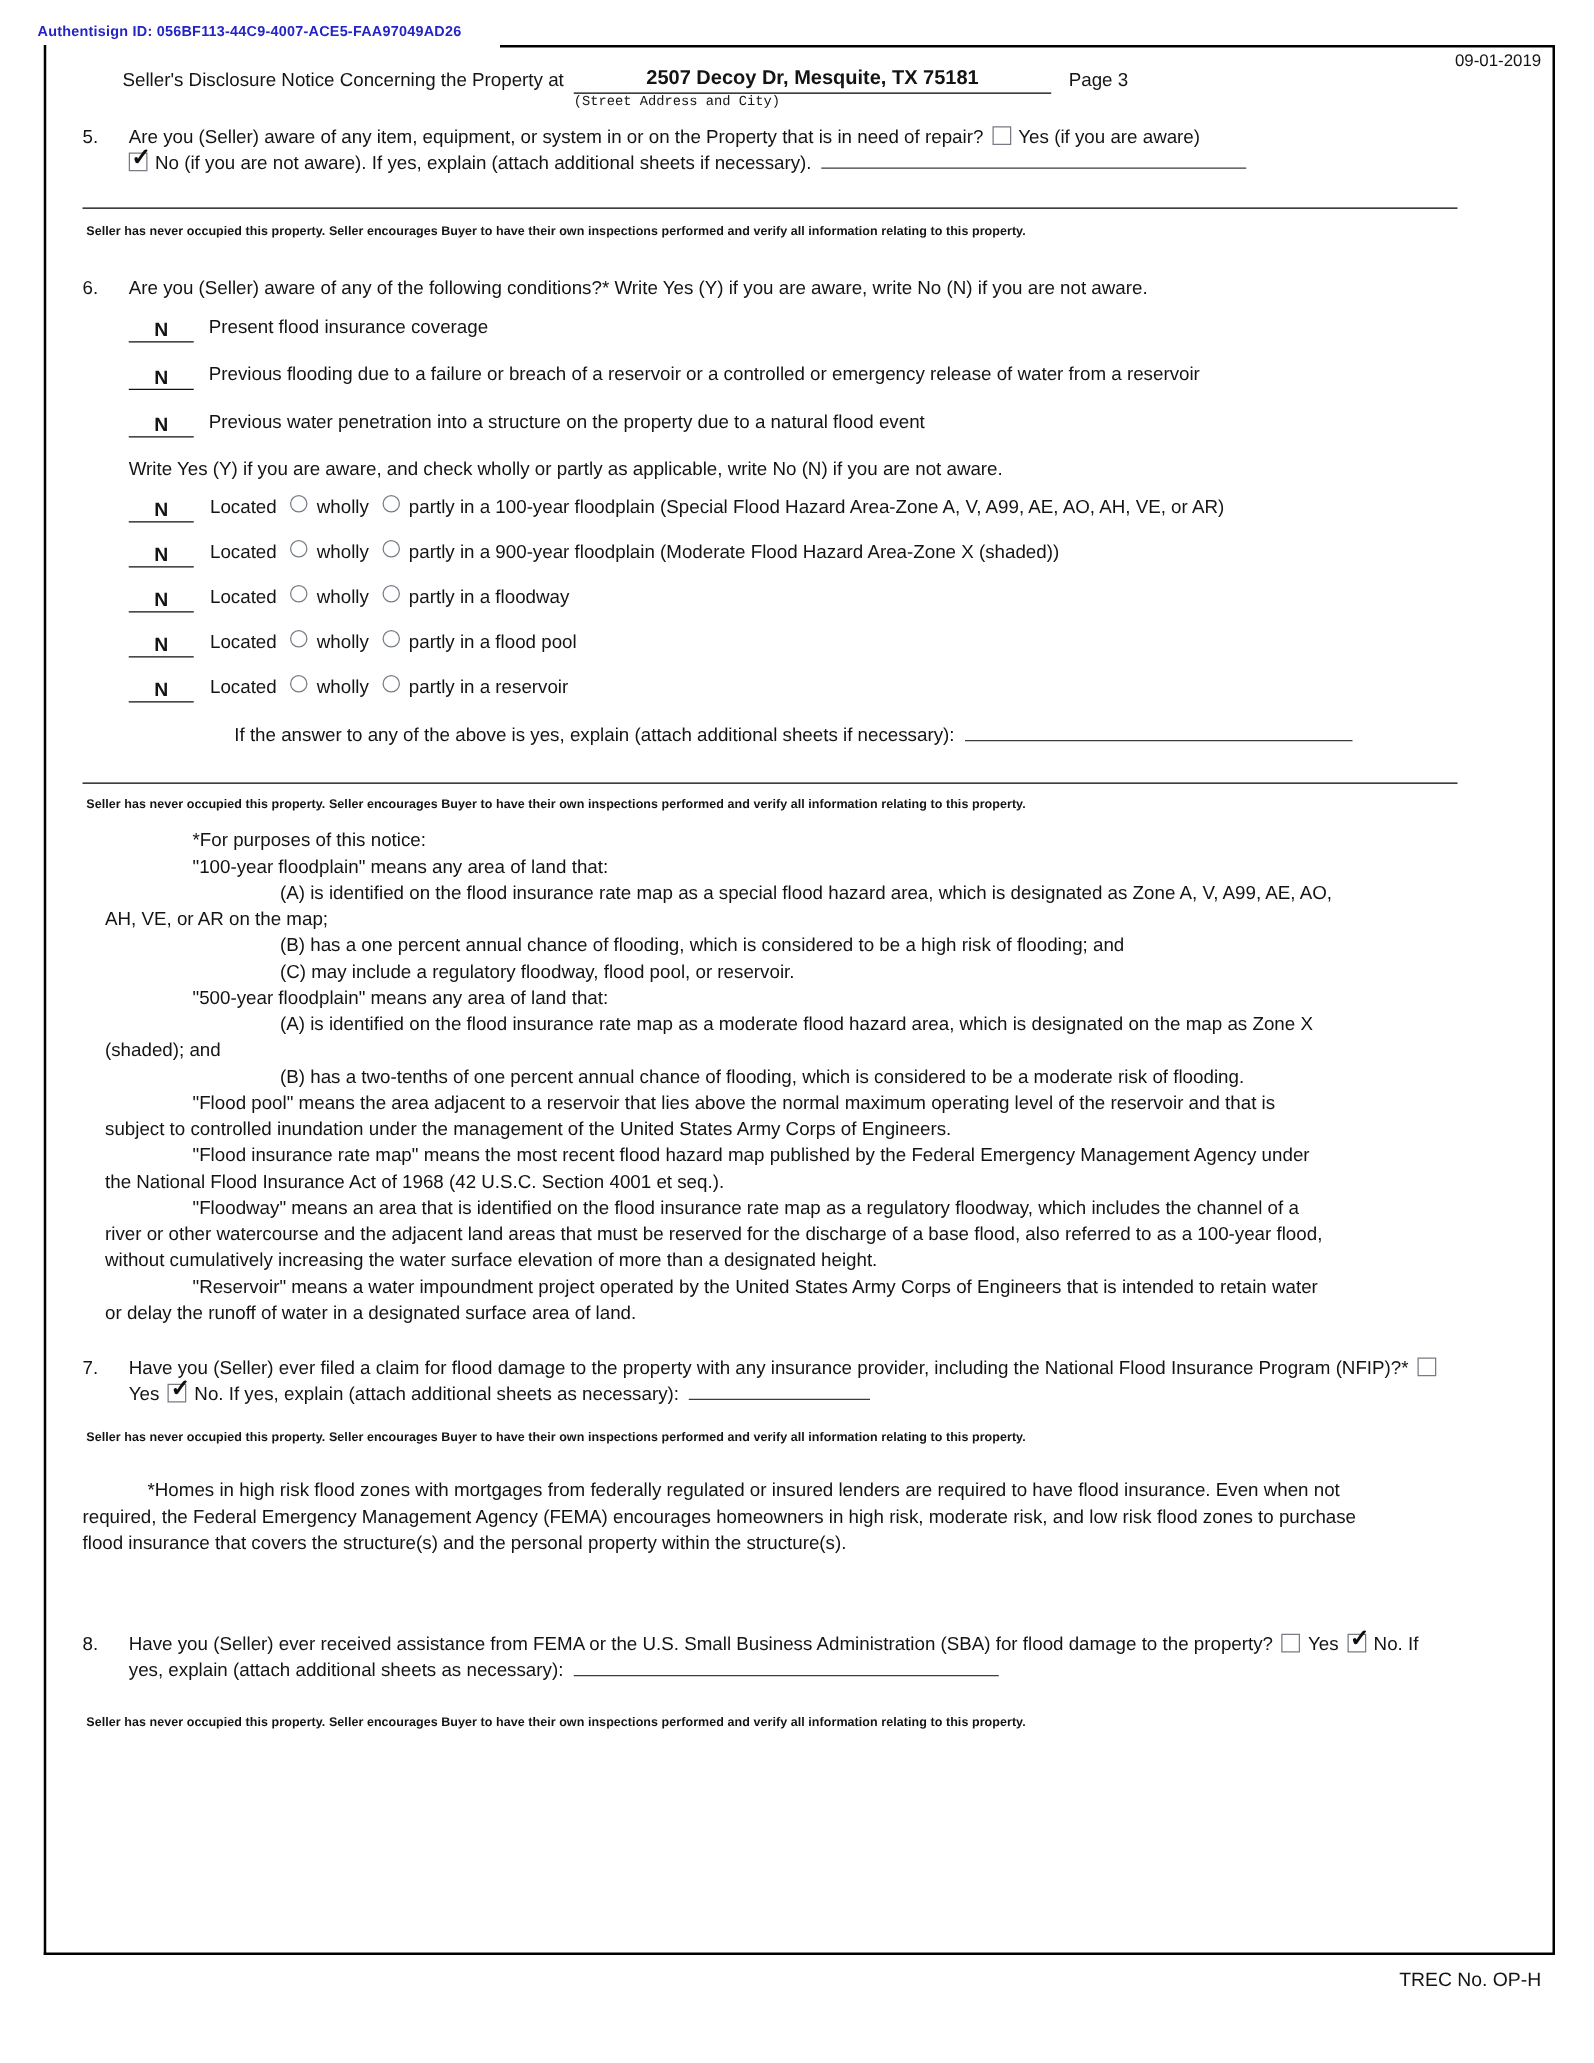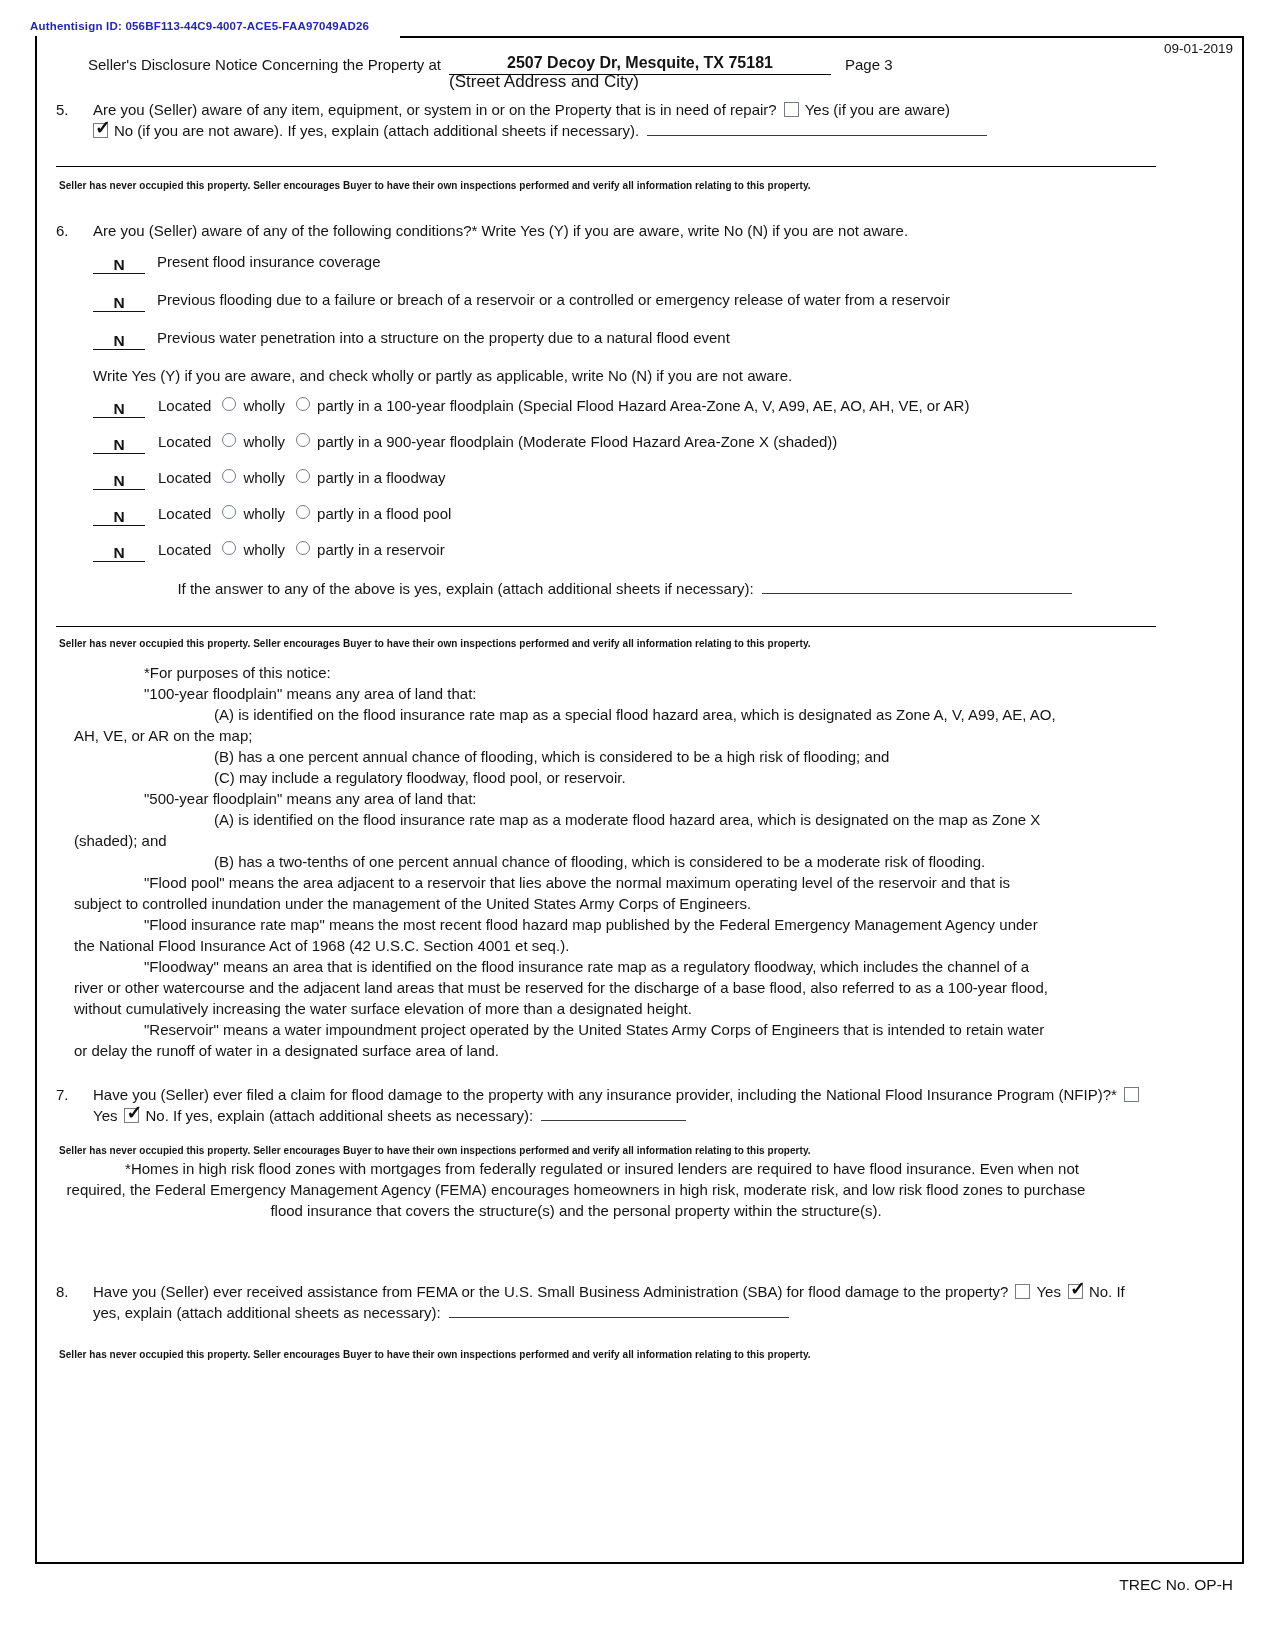--- a/index.html
+++ b/index.html
@@ -12,27 +12,27 @@
   .page { position:relative; width:1275px; height:1650px; overflow:hidden; background:#fff; }
 
   .authentisign { position:absolute; top:20px; left:30px; font-size:11.5px; font-weight:bold; color:#2424c6; letter-spacing:0.2px; }
   .top-line  { position:absolute; top:36px; left:400px; right:31px; height:2px; background:#000; }
   .v-left    { position:absolute; top:36px; bottom:86px; left:35px;  width:2px; background:#000; }
   .v-right   { position:absolute; top:36px; bottom:86px; right:31px; width:2px; background:#000; }
   .h-bottom  { position:absolute; bottom:86px; left:35px; right:31px; height:2px; background:#000; }
   .date      { position:absolute; top:41px; right:42px; font-size:13.5px; }
   .trec      { position:absolute; bottom:56px; right:42px; font-size:15.5px; }
 
-  .content { position:absolute; top:52px; left:56px; width:1100px; font-size:15px; line-height:21px; }
+  .content { position:absolute; top:52px; left:66px; width:1100px; font-size:15px; line-height:21px; }
 
   .header { display:flex; align-items:flex-start; margin-left:32px; margin-bottom:10px; }
   .header-title { padding-top:2px; }
   .addr-wrap { display:inline-block; text-align:left; margin:0 8px; }
   .addr { display:block; font-weight:bold; font-size:16px; border-bottom:1.8px solid #000; padding:0 58px 1px 58px; white-space:nowrap; }
-  .addr-caption { display:block; font-size:17px; line-height:14px; }
+  .addr-caption { display:block; font-size:11px; line-height:14px;font-family:Liberation Mono, monospace; }
   .page-label { padding-top:2px; margin-left:6px; white-space:nowrap; }
 
   .item { display:flex; }
   .item-num { width:37px; flex:none; }
   .item-body { flex:1; }
 
   .checkbox { display:inline-block; width:15px; height:15px; border:1.7px solid #767b84; vertical-align:-2px; position:relative; margin:0 6px 0 7px; background:#fff; }
   .checkbox .check { display:none; position:absolute; left:1px; top:-7px; font-size:19px; font-weight:bold; color:#101010; }
   .checkbox[data-checked="true"] .check { display:block; }
 
@@ -51,21 +51,21 @@
   .srow-label { margin-left:12px; }
   .lrow { display:flex; align-items:baseline; margin:9px 0 13px 0; white-space:nowrap; }
   .loc-label { margin-left:13px; }
 
   .explain-row { margin-top:16px;text-align:center; }
 
   .defs { margin-left:18px; margin-right:95px; margin-top:11px; }
   .def[data-indent="1"] { text-indent:70px; }
   .def[data-indent="2"] { text-indent:140px; }
 
-  .note { margin-top:0; margin-right:60px; text-indent:52px;text-align:center; }
+  .note { margin-top:24px; margin-right:60px; text-indent:52px; }
 
   .mt-item6 { margin-top:27px; }
   .mt-item7 { margin-top:23px; }
   .mt-item8 { margin-top:60px; }
   .mt-st3 { margin-top:17px; }
   .mt-st4 { margin-top:24px; }
   .hr1 { margin-top:25px; margin-bottom:11px; }
   .hr2 { margin-top:27px; margin-bottom:9px; }
 </style>
 </head>

